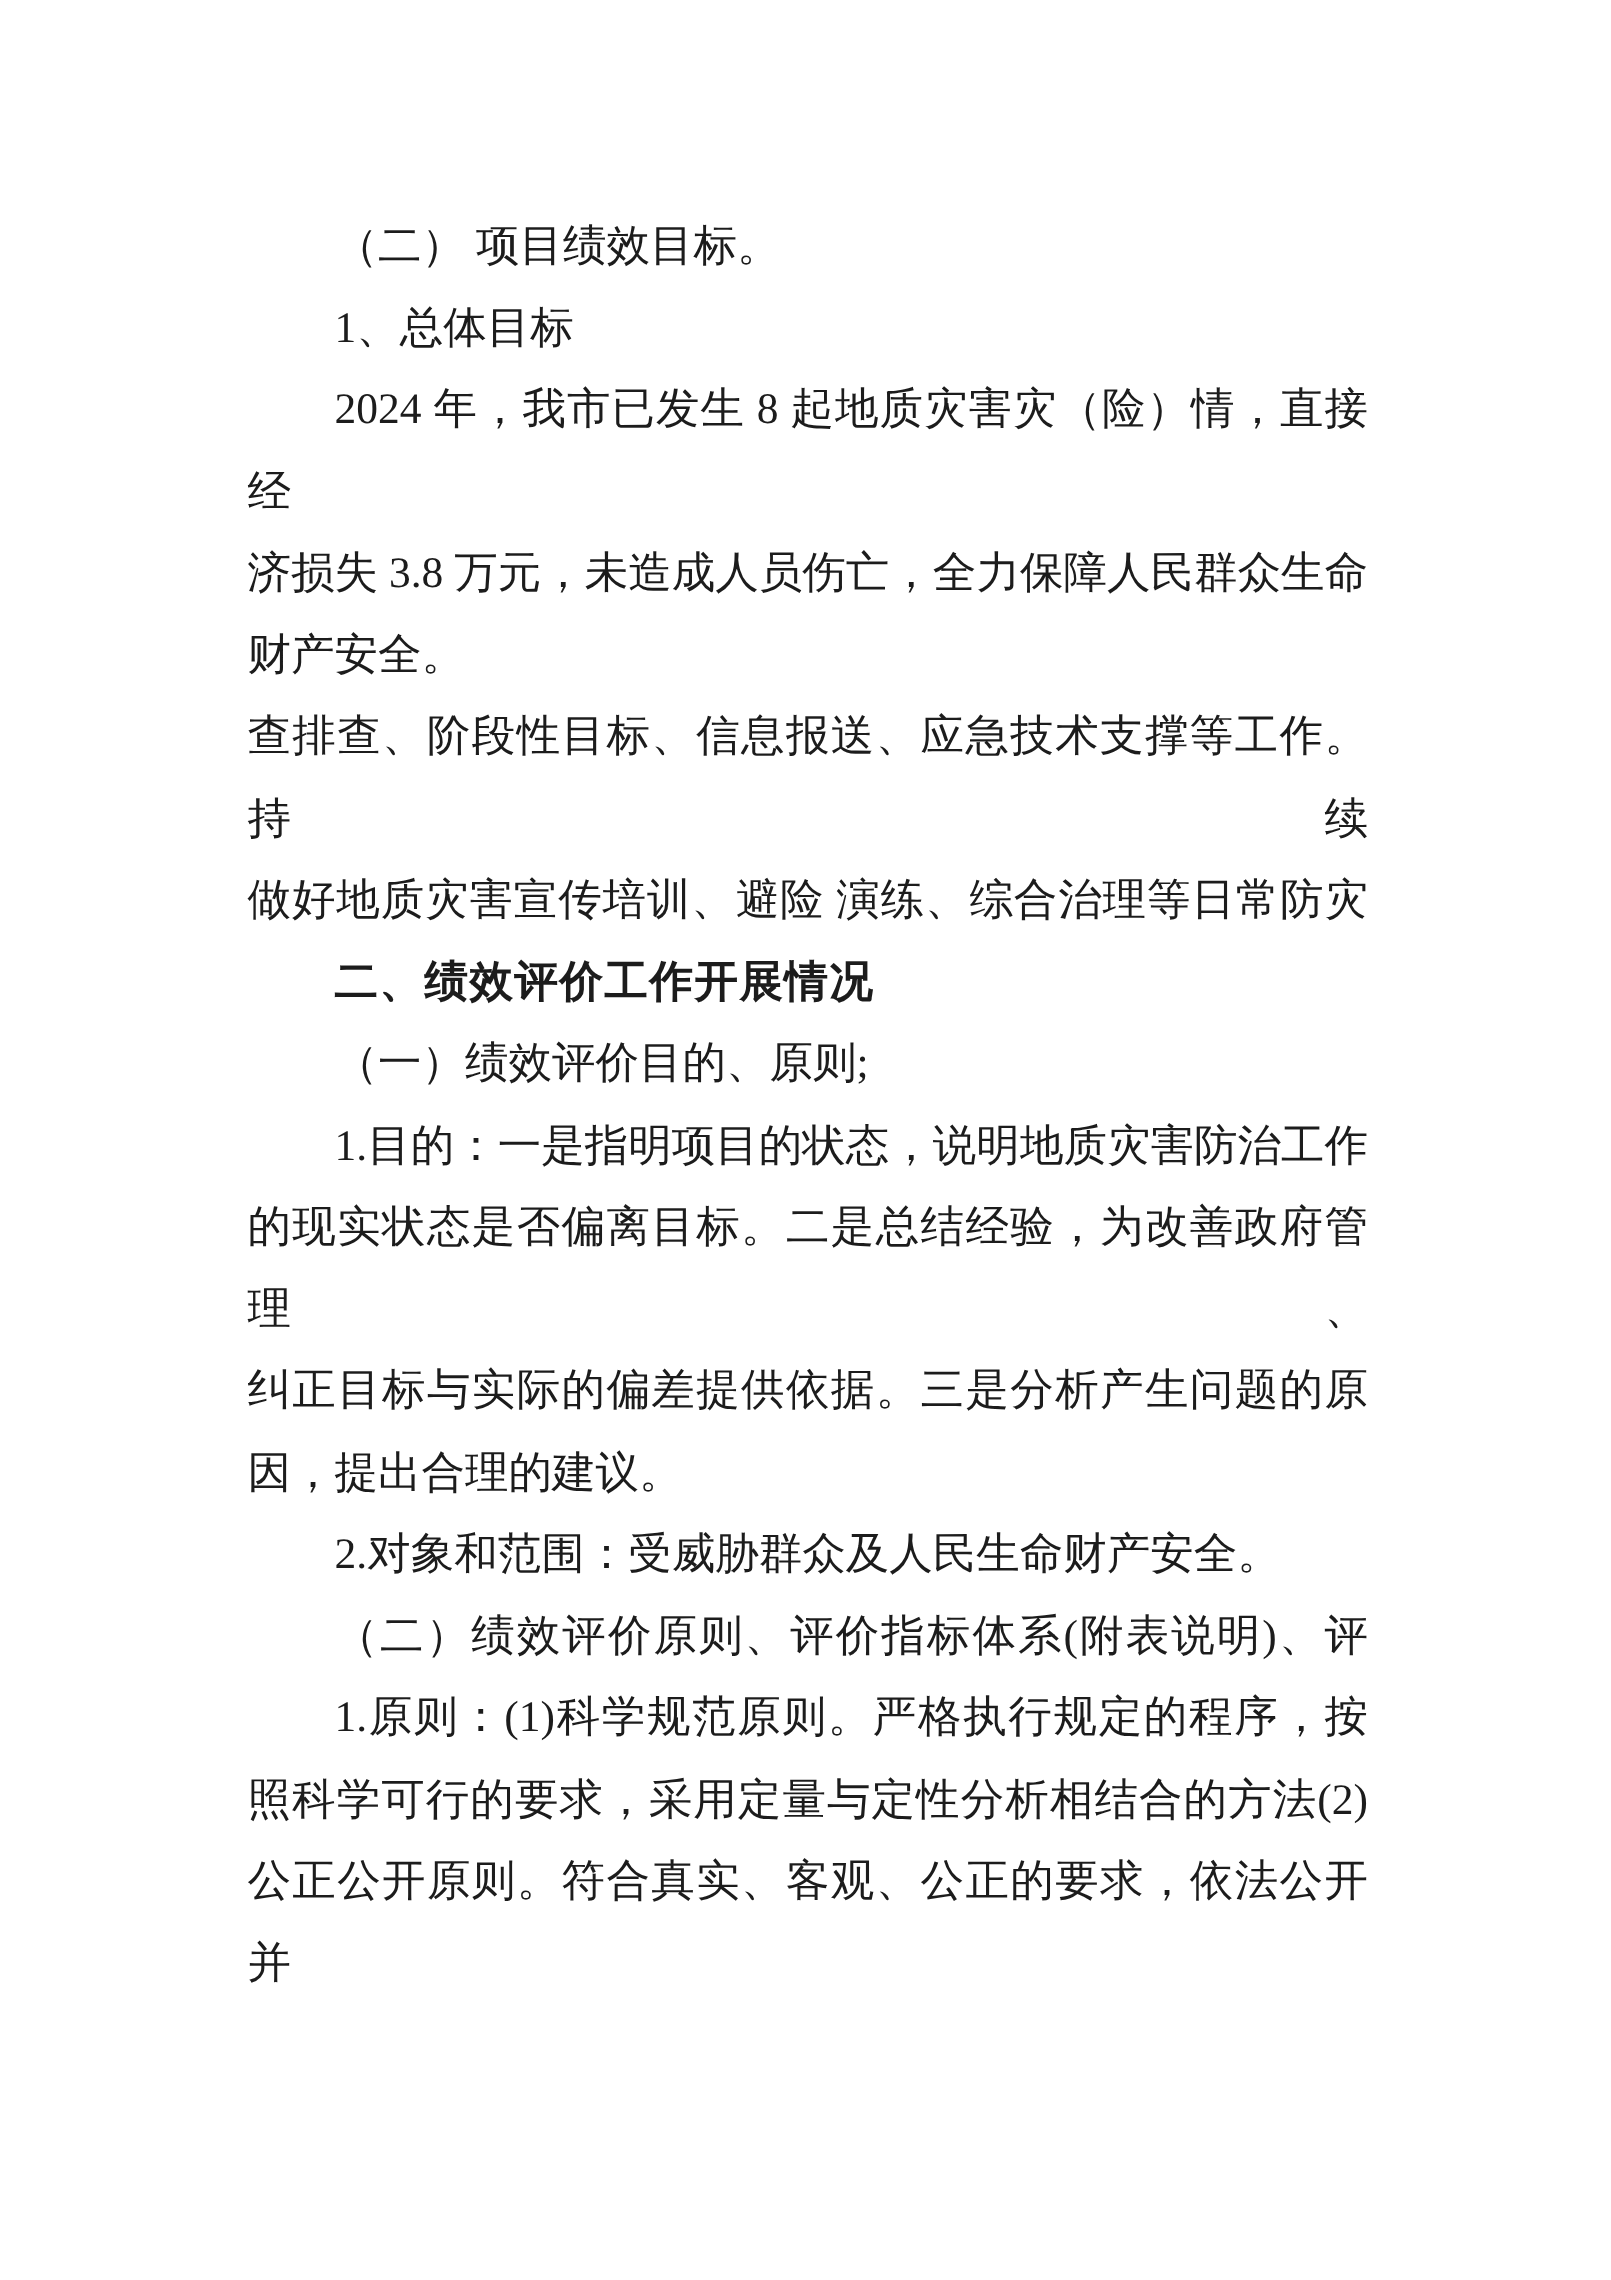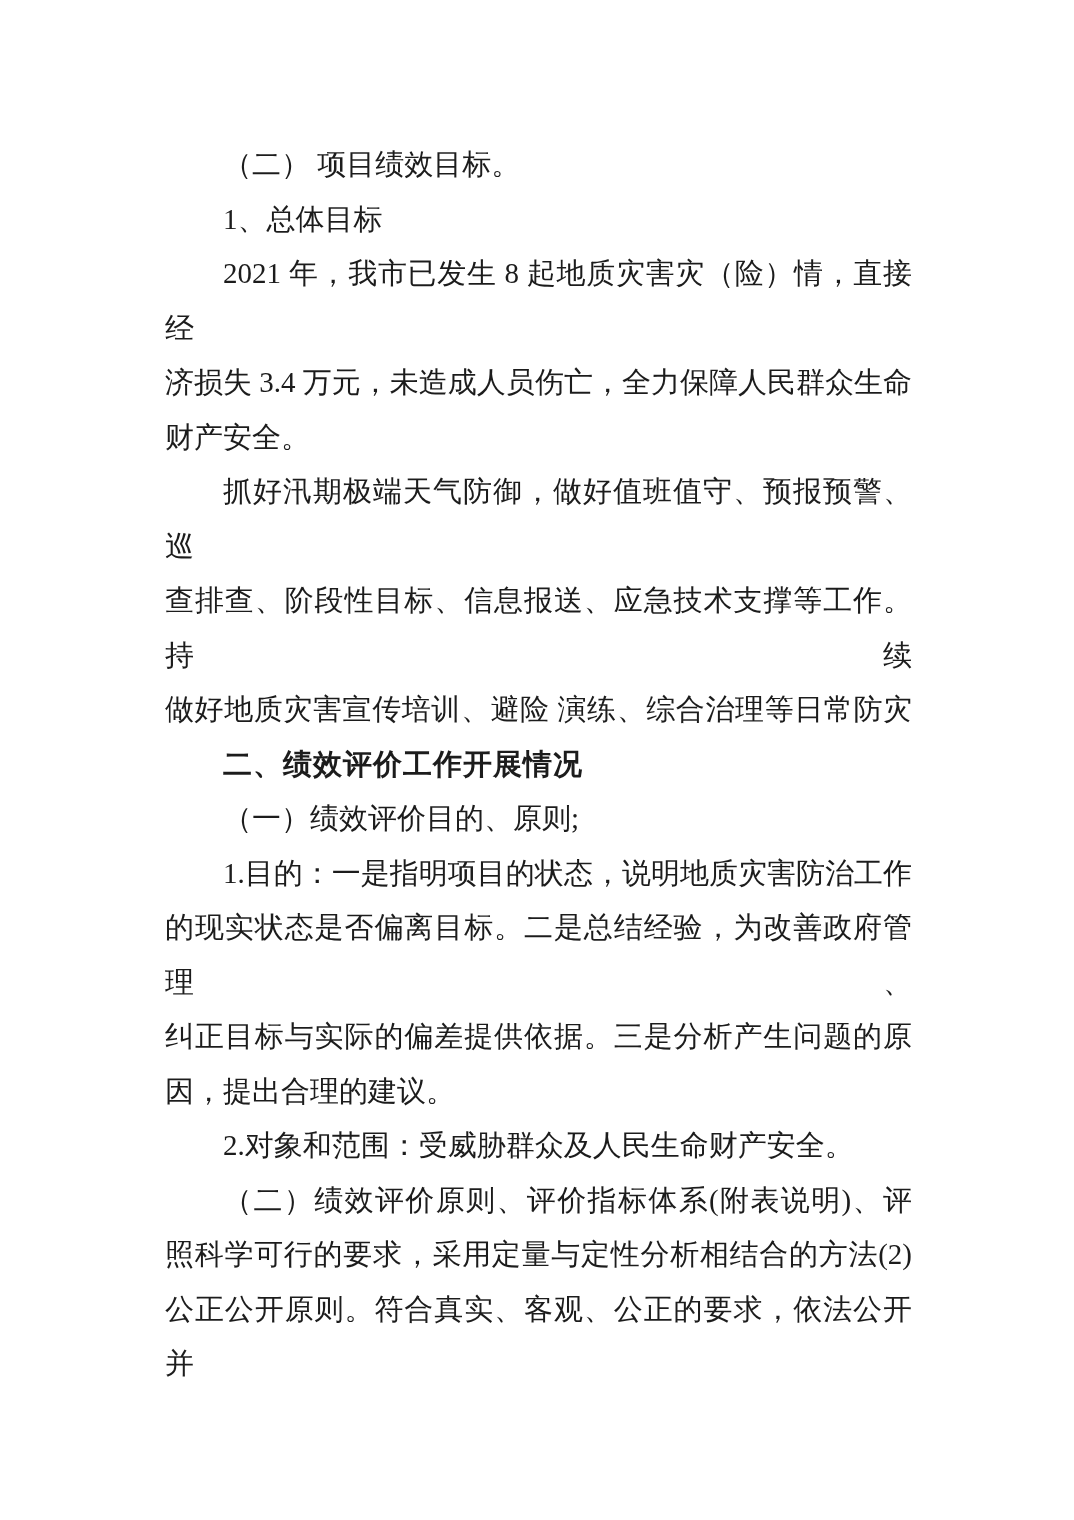--- a/index.html
+++ b/index.html
@@ -46,26 +46,25 @@
 
 <div class="page" style="background: rgb(255, 255, 255);">
   <div class="doc" id="doc" style="color: rgb(28, 28, 28);">
       <div class="para">
         <div class="line indent">（二） 项目绩效目标。</div>
       </div>
       <div class="para">
         <div class="line indent">1、总体目标</div>
       </div>
       <div class="para">
-        <div class="line indent fill">2021 年，我市已发生 8 起地质灾害灾（险）情，直接经</div>
-        <div class="line fill">济损失 3.4 万元，未造成人员伤亡，全力保障人民群众生命</div>
+        <div class="line indent fill">2024 年，我市已发生 8 起地质灾害灾（险）情，直接经</div>
+        <div class="line fill">济损失 3.8 万元，未造成人员伤亡，全力保障人民群众生命</div>
         <div class="line">财产安全。</div>
       </div>
       <div class="para">
-        <div class="line indent fill">抓好汛期极端天气防御，做好值班值守、预报预警、巡</div>
         <div class="line fill">查排查、阶段性目标、信息报送、应急技术支撑等工作。持续</div>
         <div class="line fill">做好地质灾害宣传培训、避险 演练、综合治理等日常防灾</div>
       </div>
       <div class="para bold">
         <div class="line indent">二、绩效评价工作开展情况</div>
       </div>
       <div class="para">
         <div class="line indent">（一）绩效评价目的、原则;</div>
       </div>
       <div class="para">
@@ -74,17 +73,18 @@
         <div class="line fill">纠正目标与实际的偏差提供依据。三是分析产生问题的原</div>
         <div class="line">因，提出合理的建议。</div>
       </div>
       <div class="para">
         <div class="line indent">2.对象和范围：受威胁群众及人民生命财产安全。</div>
       </div>
       <div class="para">
         <div class="line indent fill">（二）绩效评价原则、评价指标体系(附表说明)、评</div>
       </div>
       <div class="para">
+        <div class="line indent fill">1.原则：(1)科学规范原则。严格执行规定的程序，按</div>
         <div class="line fill">照科学可行的要求，采用定量与定性分析相结合的方法(2)</div>
         <div class="line fill">公正公开原则。符合真实、客观、公正的要求，依法公开并</div>
       </div>
     </div>
 </div>
 
 </body></html>

